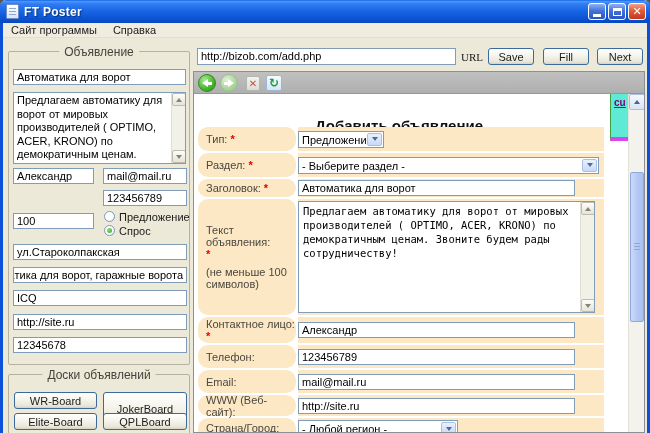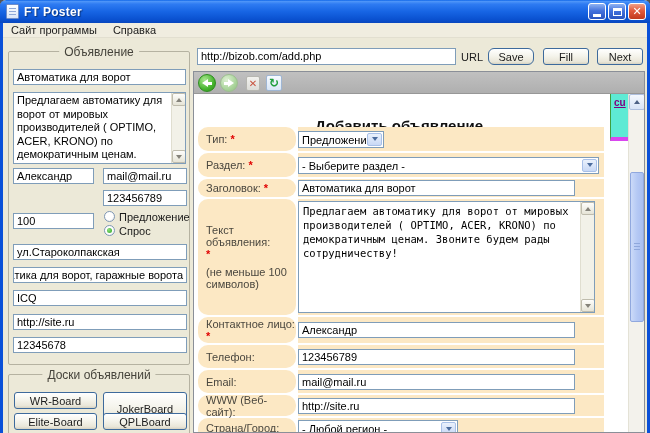--- a/index.html
+++ b/index.html
@@ -63,21 +63,21 @@
 
   
   .radio-row { position:absolute; display:flex; align-items:center; height:13px; }
   .radio { width:11px; height:11px; border-radius:50%; border:1px solid #7F98B5;
     background:radial-gradient(circle at 35% 30%, #FFFFFF 55%, #E2E2E2); position:relative; }
   .radio.checked::after { content:""; position:absolute; left:2px; top:2px; width:5px; height:5px; border-radius:50%;
     background:radial-gradient(circle at 35% 35%, #8CE07C, #2FA423); }
   .radio-label { font-size:11px; color:#1A1A1A; margin-left:4px; }
 
   
-  #url-label { font-size:11px; color:#1A1A1A; }
+  #url-label { font-size:11px; color:#1A1A1A;font-family:Liberation Serif, serif; }
 
   
   #browser { position:absolute; left:193px; top:71px; width:452px; height:362px; border:1px solid #8A8F98; background:#fff; overflow:hidden; }
   #btoolbar { position:absolute; left:0; top:0; width:450px; height:22px; background:linear-gradient(180deg,#C0C0C0,#AFAFAF); border-bottom:1px solid #979797; }
   .nav-circle { position:absolute; width:18px; height:18px; border-radius:50%; display:flex; align-items:center; justify-content:center; }
   .nav-back { left:4px; top:2px; background:radial-gradient(circle at 35% 30%, #A9E78F, #45B32D 62%, #2B8C1B); border:1px solid #2E8C20; }
   .nav-fwd  { left:26px; top:2px; background:radial-gradient(circle at 35% 30%, #DDF0D2, #A9D49A 62%, #92BD83); border:1px solid #9DBE90; }
   .arr { display:flex; align-items:center; }
   .arr .head-l { width:0; height:0; border-top:4px solid transparent; border-bottom:4px solid transparent; border-right:6px solid #fff; }
   .arr .head-r { width:0; height:0; border-top:4px solid transparent; border-bottom:4px solid transparent; border-left:6px solid #fff; }
@@ -190,21 +190,21 @@
   <div class="group" style="left:8px; top:374px; width:182px; height:70px;">
     <span class="group-legend">Доски объявлений</span>
   </div>
   <div class="xp-btn" style="left:14px; top:392px; width:83px; height:17px;">WR-Board</div>
   <div class="xp-btn" style="left:103px; top:392px; width:84px; height:33px;">JokerBoard</div>
   <div class="xp-btn" style="left:14px; top:413px; width:83px; height:17px;">Elite-Board</div>
   <div class="xp-btn" style="left:103px; top:413px; width:84px; height:17px;">QPLBoard</div>
 
   <div class="tfield" style="left:197px; top:48px; width:259px; height:17px;"><span>http://bizob.com/add.php</span></div>
   <span id="url-label" class="abs" style="left:461px; top:51px;">URL</span>
-  <div class="xp-btn" style="left:488px; top:48px; width:46px; height:17px;border-radius:6px;">Save</div>
+  <div class="xp-btn" style="left:488px; top:48px; width:46px; height:17px;">Save</div>
   <div class="xp-btn" style="left:543px; top:48px; width:46px; height:17px;">Fill</div>
   <div class="xp-btn" style="left:597px; top:48px; width:46px; height:17px;">Next</div>
 
   <div id="browser">
     <div id="btoolbar">
       <div class="nav-circle nav-back">
         <span class="arr">
             <span class="head-l"></span>
             <span class="tail"></span>
           </span>

